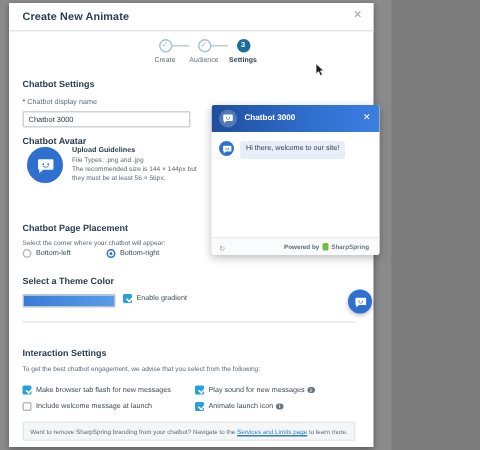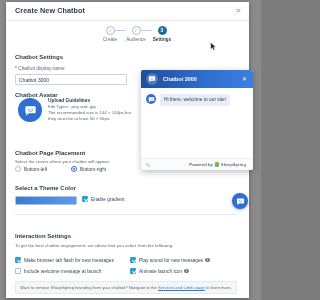--- a/index.html
+++ b/index.html
@@ -436,21 +436,21 @@
   }
 </style>
 </head>
 <body>
 
 <div class="screen">
 
   <div class="modal">
 
     <div class="modal-header">
-      <div class="modal-title">Create New Chatbot</div>
+      <div class="modal-title">Create New Animate</div>
       <div class="modal-close">✕</div>
     </div>
 
     <div class="stepper">
       <div class="step-line l1"></div>
       <div class="step-line l2"></div>
 
       <div class="step s1 done">
         <div class="step-circle">✓</div>
         <div class="step-label">Create</div>

